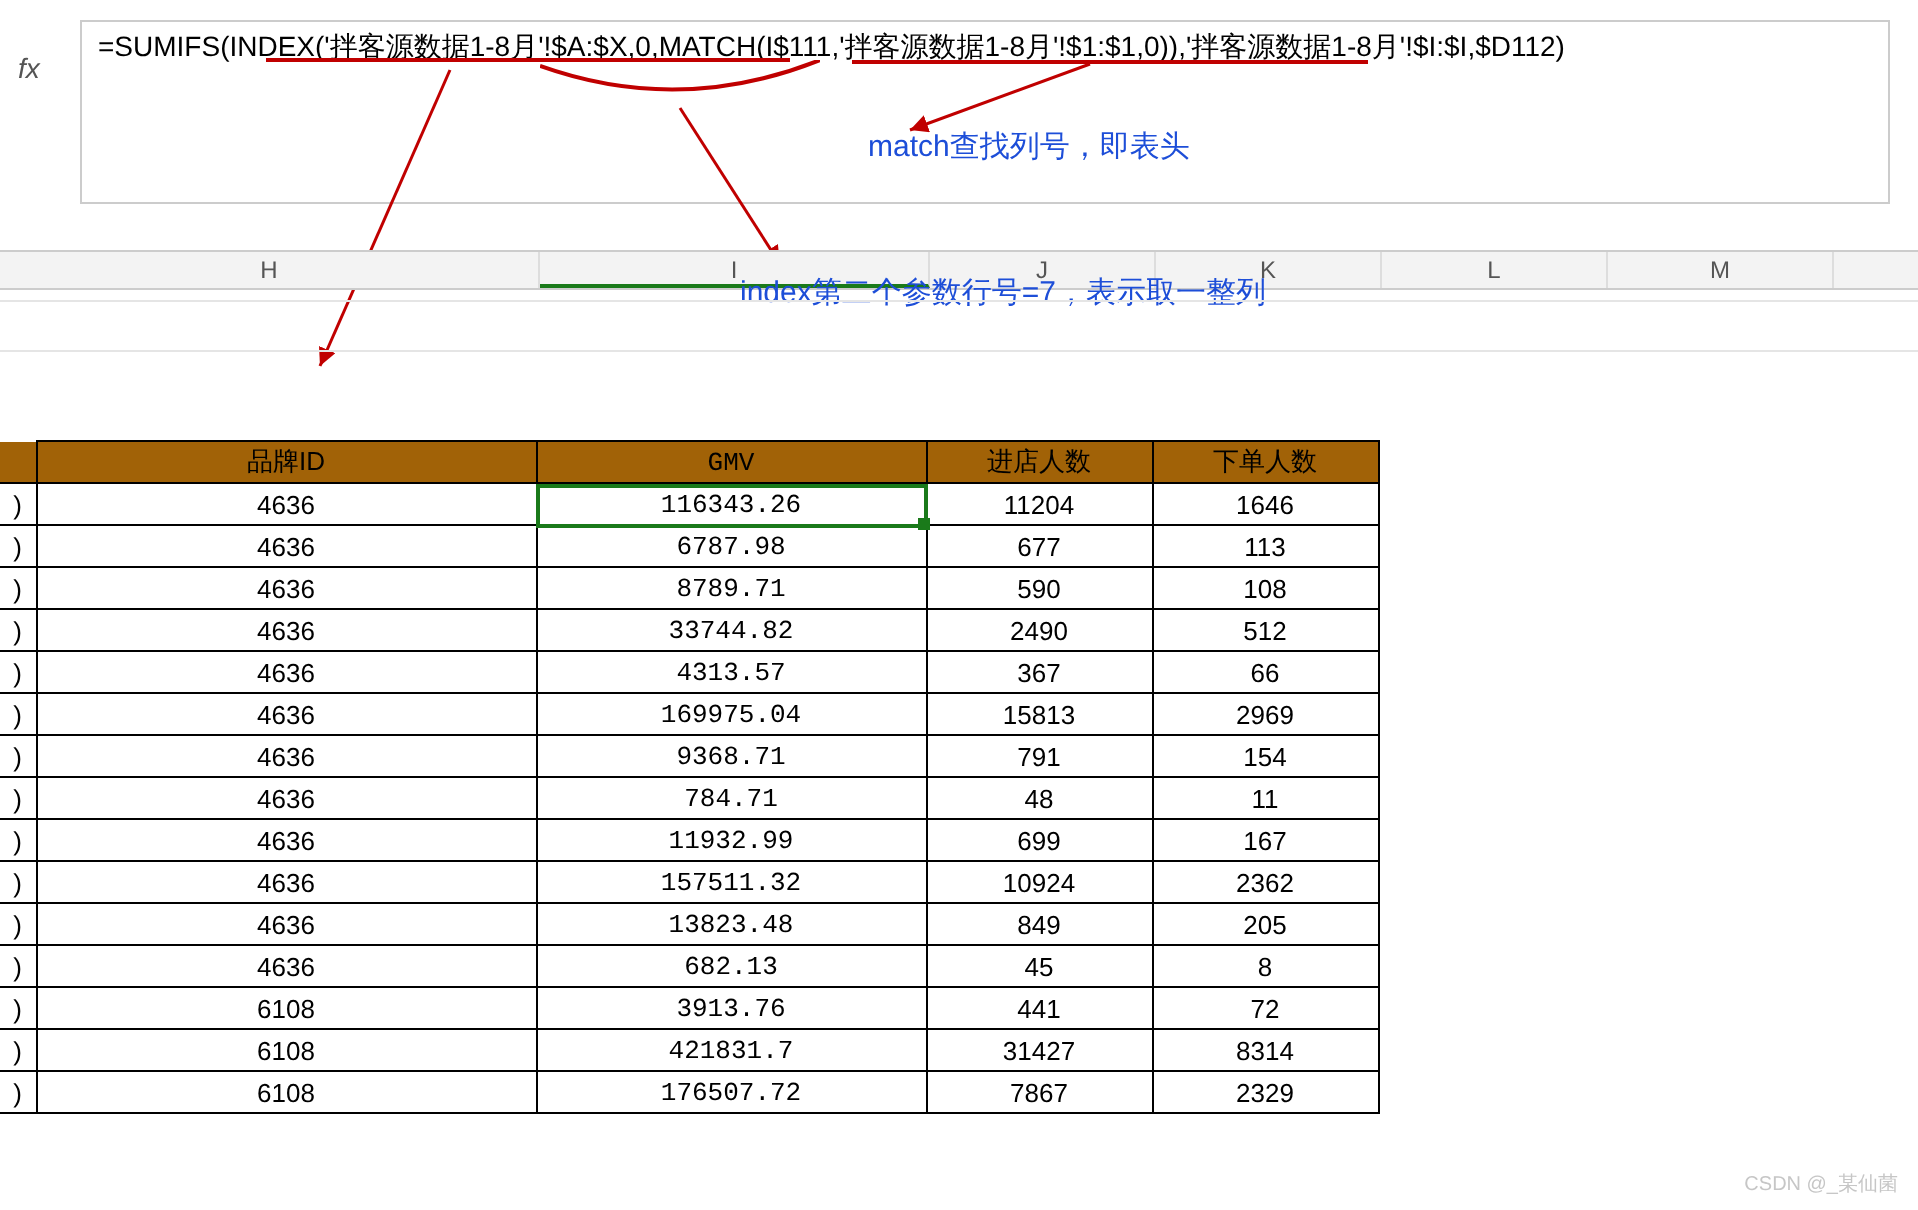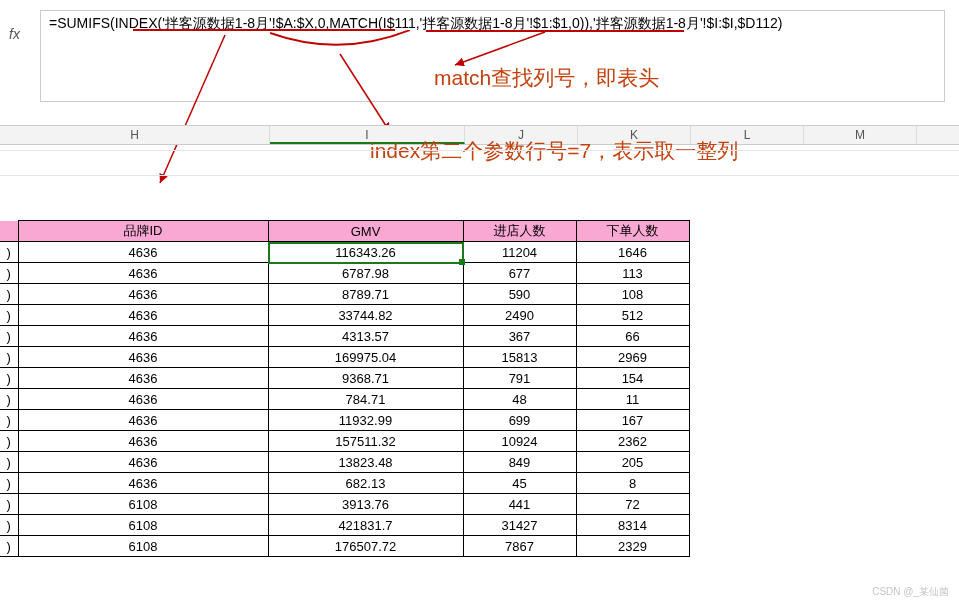--- a/index.html
+++ b/index.html
@@ -62,22 +62,22 @@
       width: 140px;
       height: 25px;
       pointer-events: none;
     }
     .arrow-line {
       position: absolute;
       pointer-events: none;
     }
     .annotation {
       position: absolute;
-      color: #c2410c;
-      font-size: 21px;
+      color: #1d4ed8;
+      font-size: 15px;
       font-family: "Microsoft YaHei", sans-serif;
     }
     .grid-area {
       position: relative;
     }
     .col-headers {
       display: flex;
       border-top: 1px solid #ccc;
       border-bottom: 1px solid #ccc;
       background: #f3f3f3;
@@ -107,26 +107,26 @@
     .data-table td, .data-table th {
       border: 1px solid #000;
       text-align: center;
       font-size: 13px;
       height: 21px;
       padding: 1px 4px;
       white-space: nowrap;
     }
     .data-table th {
       font-weight: normal;
-      background: #f9a8d4;
+      background: #a16207;
     }
     .col-g { width: 18px; border-left: none !important; }
     .col-g-cell { text-align: right; }
     .col-h { width: 250px; border-left: 1px solid #000;}
-    .col-i { width: 195px; }
+    .col-i { width: 195px; font-family: Liberation Mono, monospace; }
     .col-j { width: 113px; }
     .col-k { width: 113px; }
     .active-cell {
       position: absolute;
       border: 2px solid #1a7a1a;
       pointer-events: none;
     }
     .active-handle {
       position: absolute;
       width: 6px; height: 6px;

